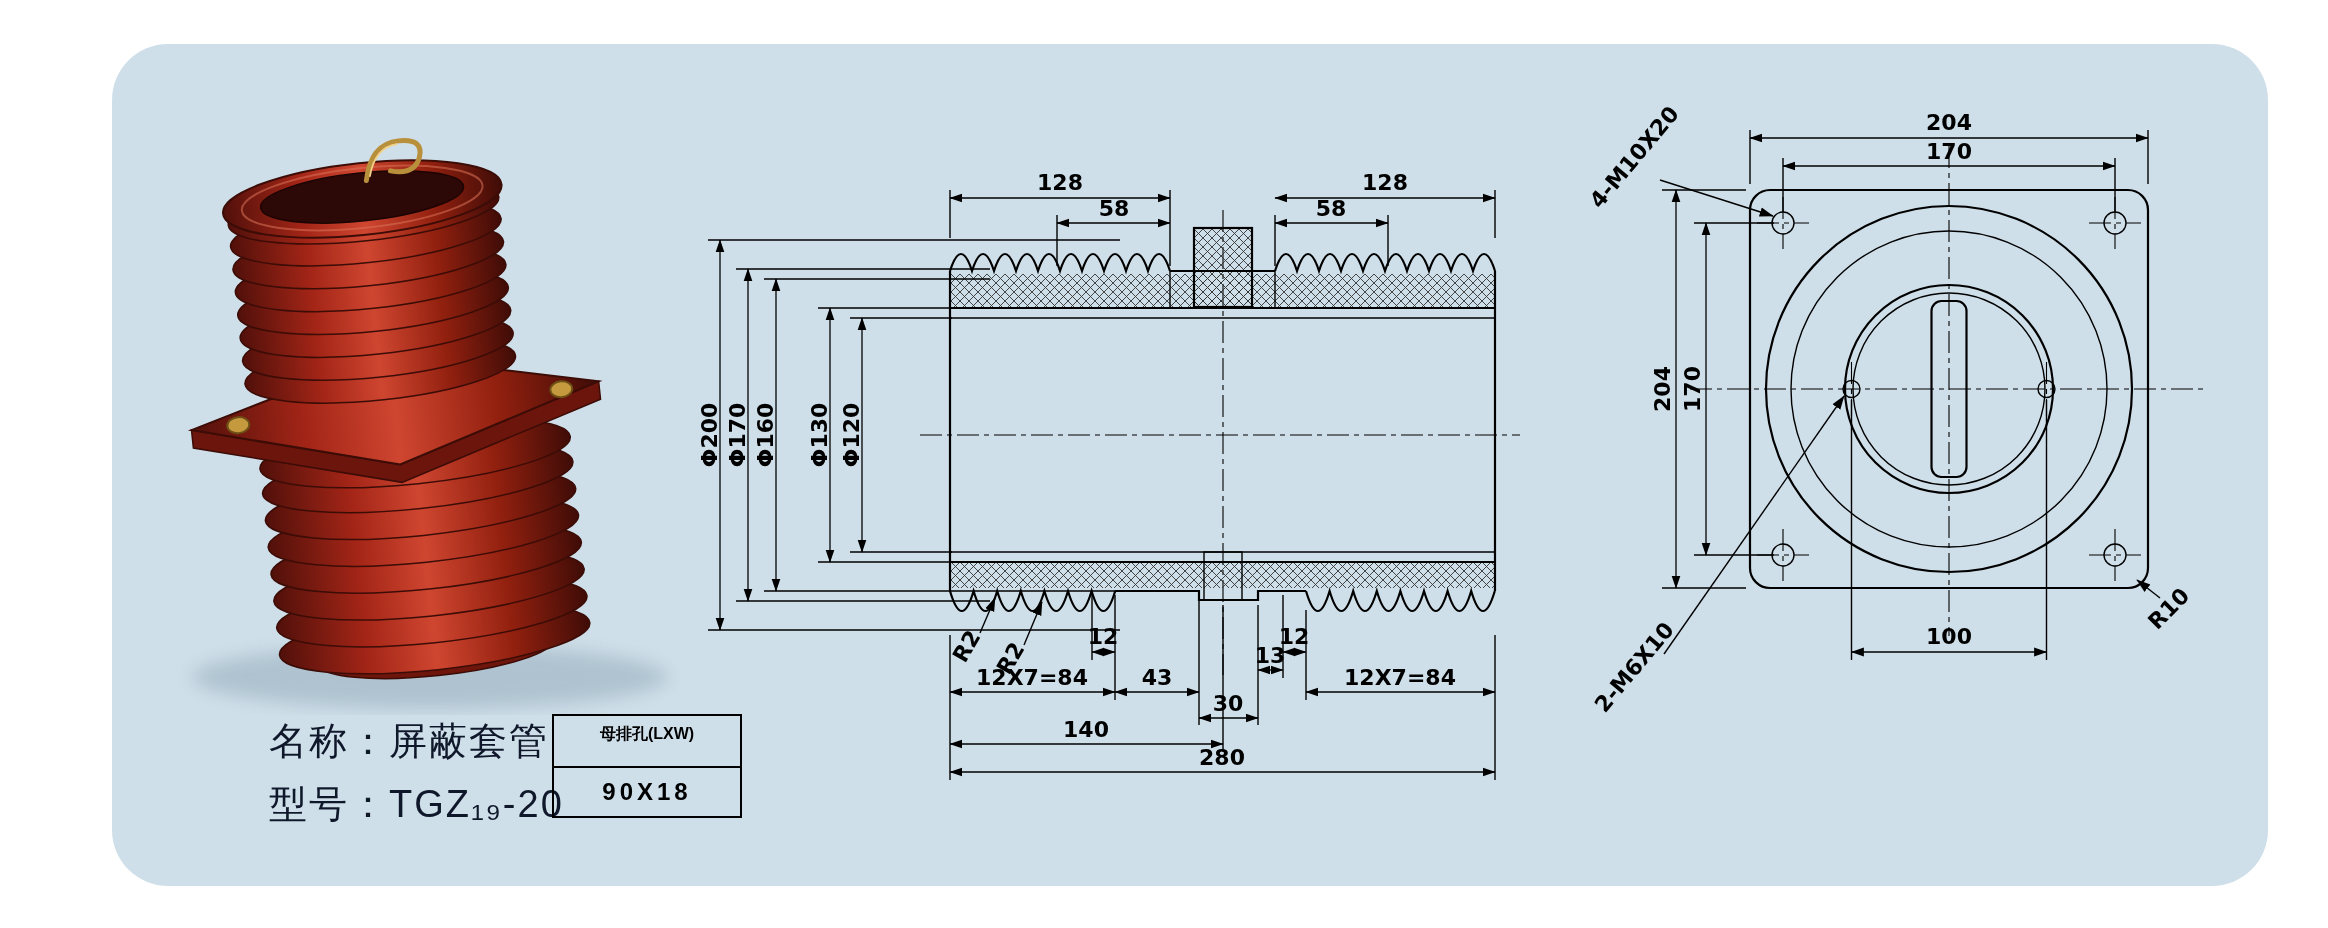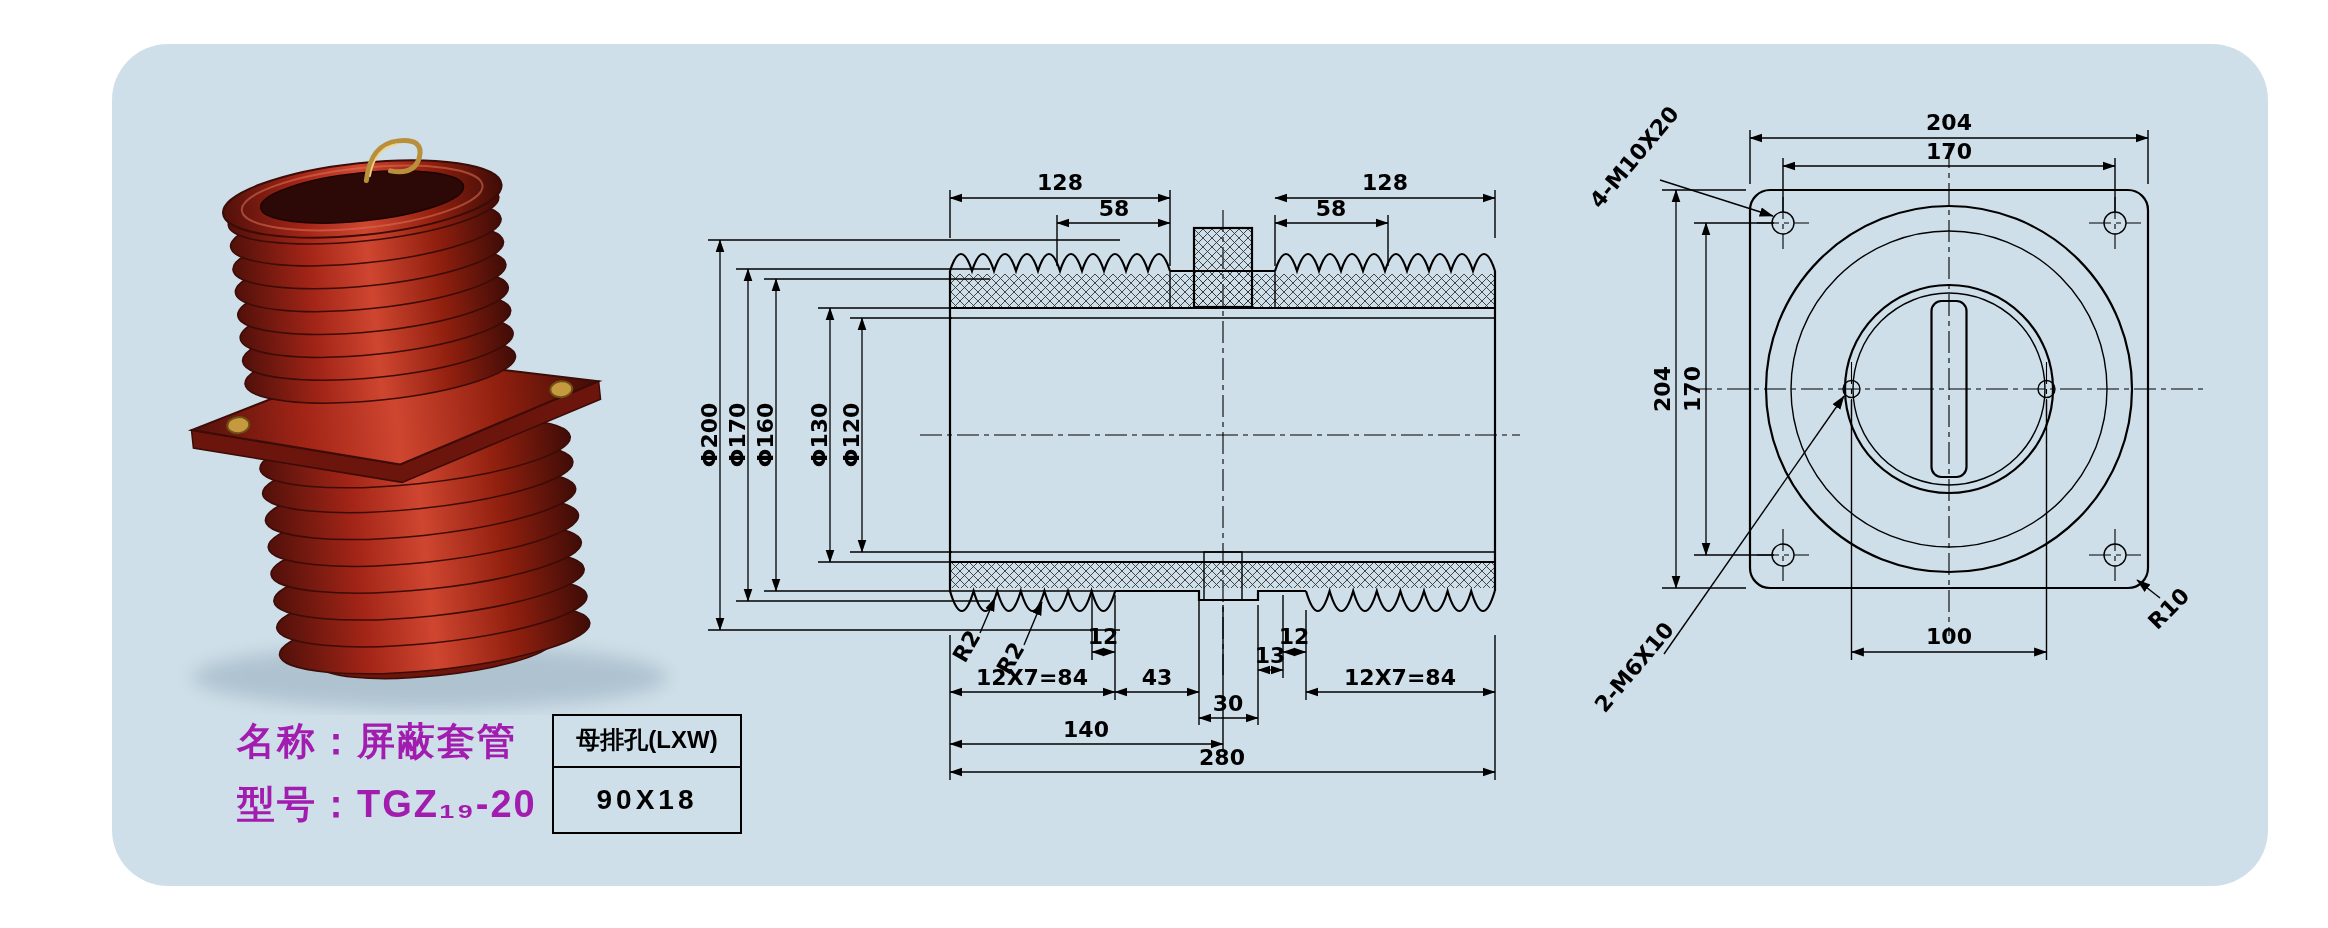--- a/index.html
+++ b/index.html
@@ -1,26 +1,26 @@
 <!DOCTYPE html>
 <html><head>
 <meta charset="utf-8">
 <style>
   * { margin:0; padding:0; box-sizing:border-box; }
   html,body { width:2328px; height:928px; background:#ffffff; overflow:hidden;
               font-family:"Liberation Sans", sans-serif; position:relative; }
   .panel { position:absolute; left:112px; top:44px; width:2156px; height:842px;
            background:#cfdfe9; border-radius:56px; }
   .abs { position:absolute; }
-  .cn-label { font-size:38px; font-weight:700; color:#a21caf; letter-spacing:2px; white-space:nowrap; }
+  .cn-label { font-size:38px; font-weight:400; color:#0f172a; letter-spacing:2px; white-space:nowrap;margin-left:32px; }
   .busbar-table { position:absolute; left:552px; top:714px; width:190px;
                   border:2.5px solid #000; text-align:center; }
-  .busbar-table .hdr { font-size:24px; font-weight:700; padding:8px 4px 10px;
+  .busbar-table .hdr { font-size:16px; font-weight:700; padding:8px 4px 21px;
                        border-bottom:2.5px solid #000; }
-  .busbar-table .val { font-size:28px; font-weight:700; padding:16px 4px; letter-spacing:4px; }
+  .busbar-table .val { font-size:24px; font-weight:700; padding:10px 4px; letter-spacing:4px; }
 
   
   .ol  { stroke:#000; stroke-width:2.2; fill:none; }          
   .th  { stroke:#000; stroke-width:1.4; fill:none; }          
   .dl  { stroke:#000; stroke-width:1.3; fill:none; }          
   .cl  { stroke:#000; stroke-width:1.1; fill:none; stroke-dasharray:22 5 5 5; } 
   .dim { font-size:22px; font-weight:700; fill:#000; font-family:"DejaVu Sans","Liberation Sans",sans-serif; }
 </style>
 </head>
 <body>

